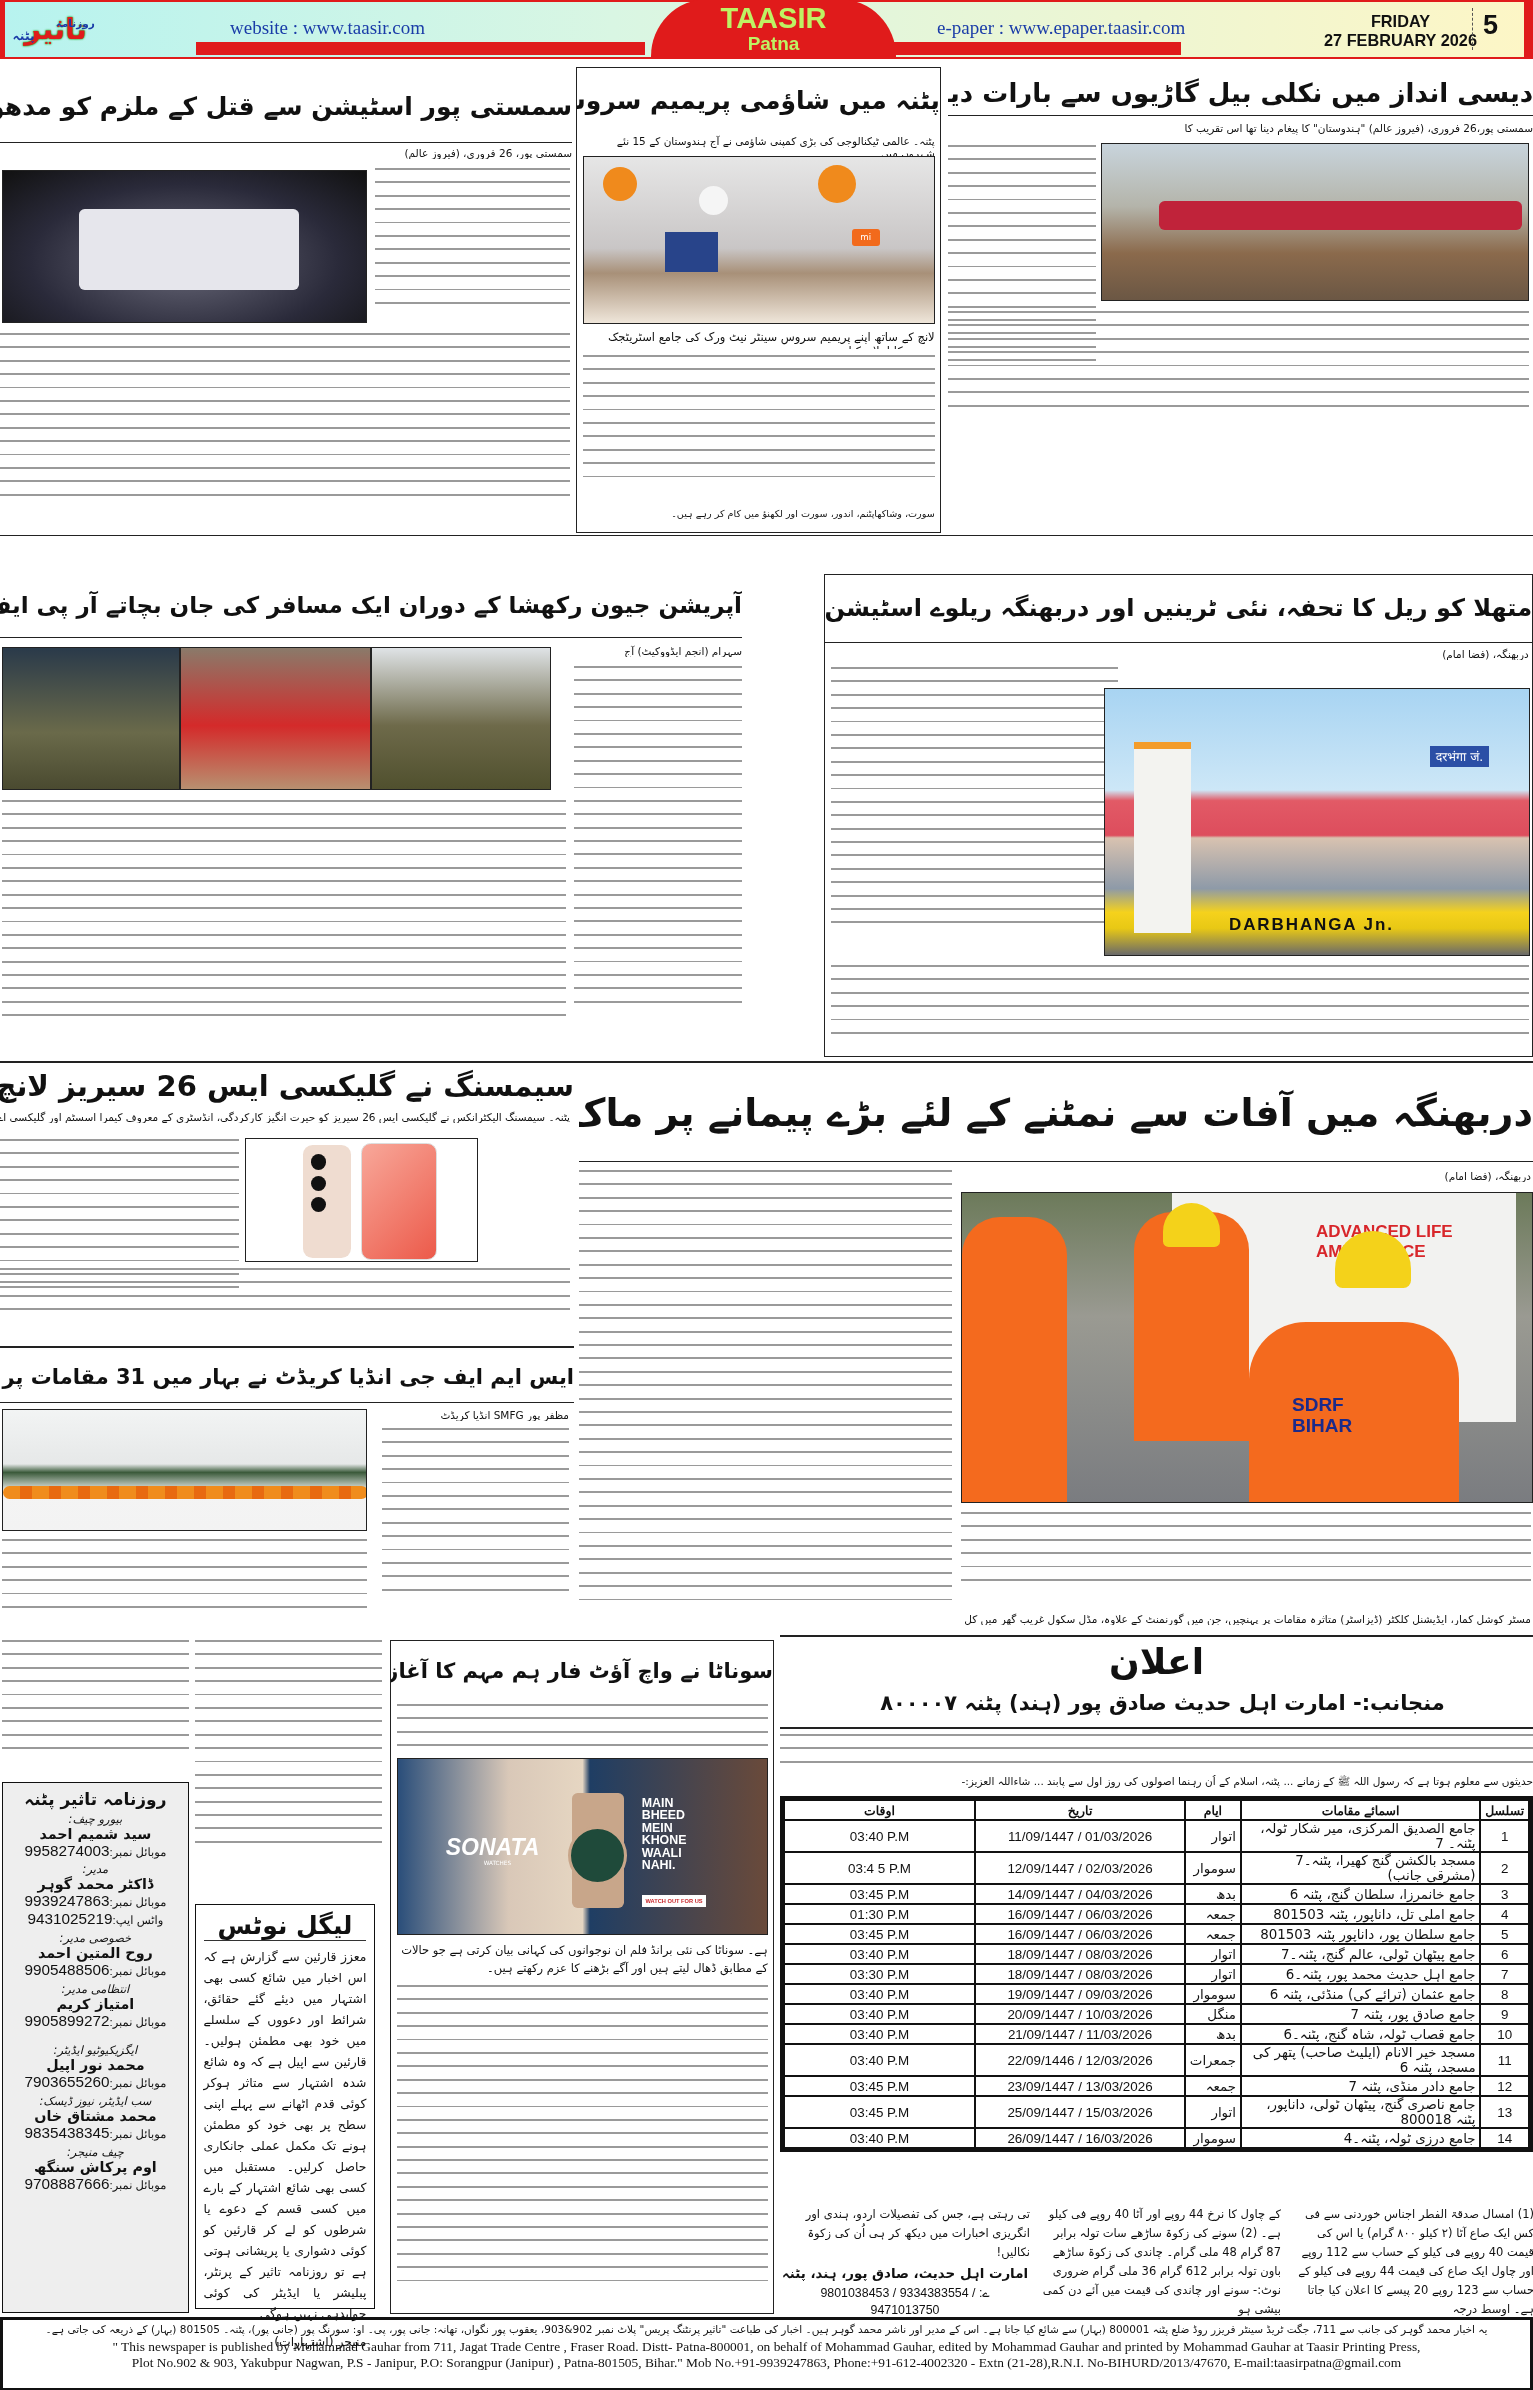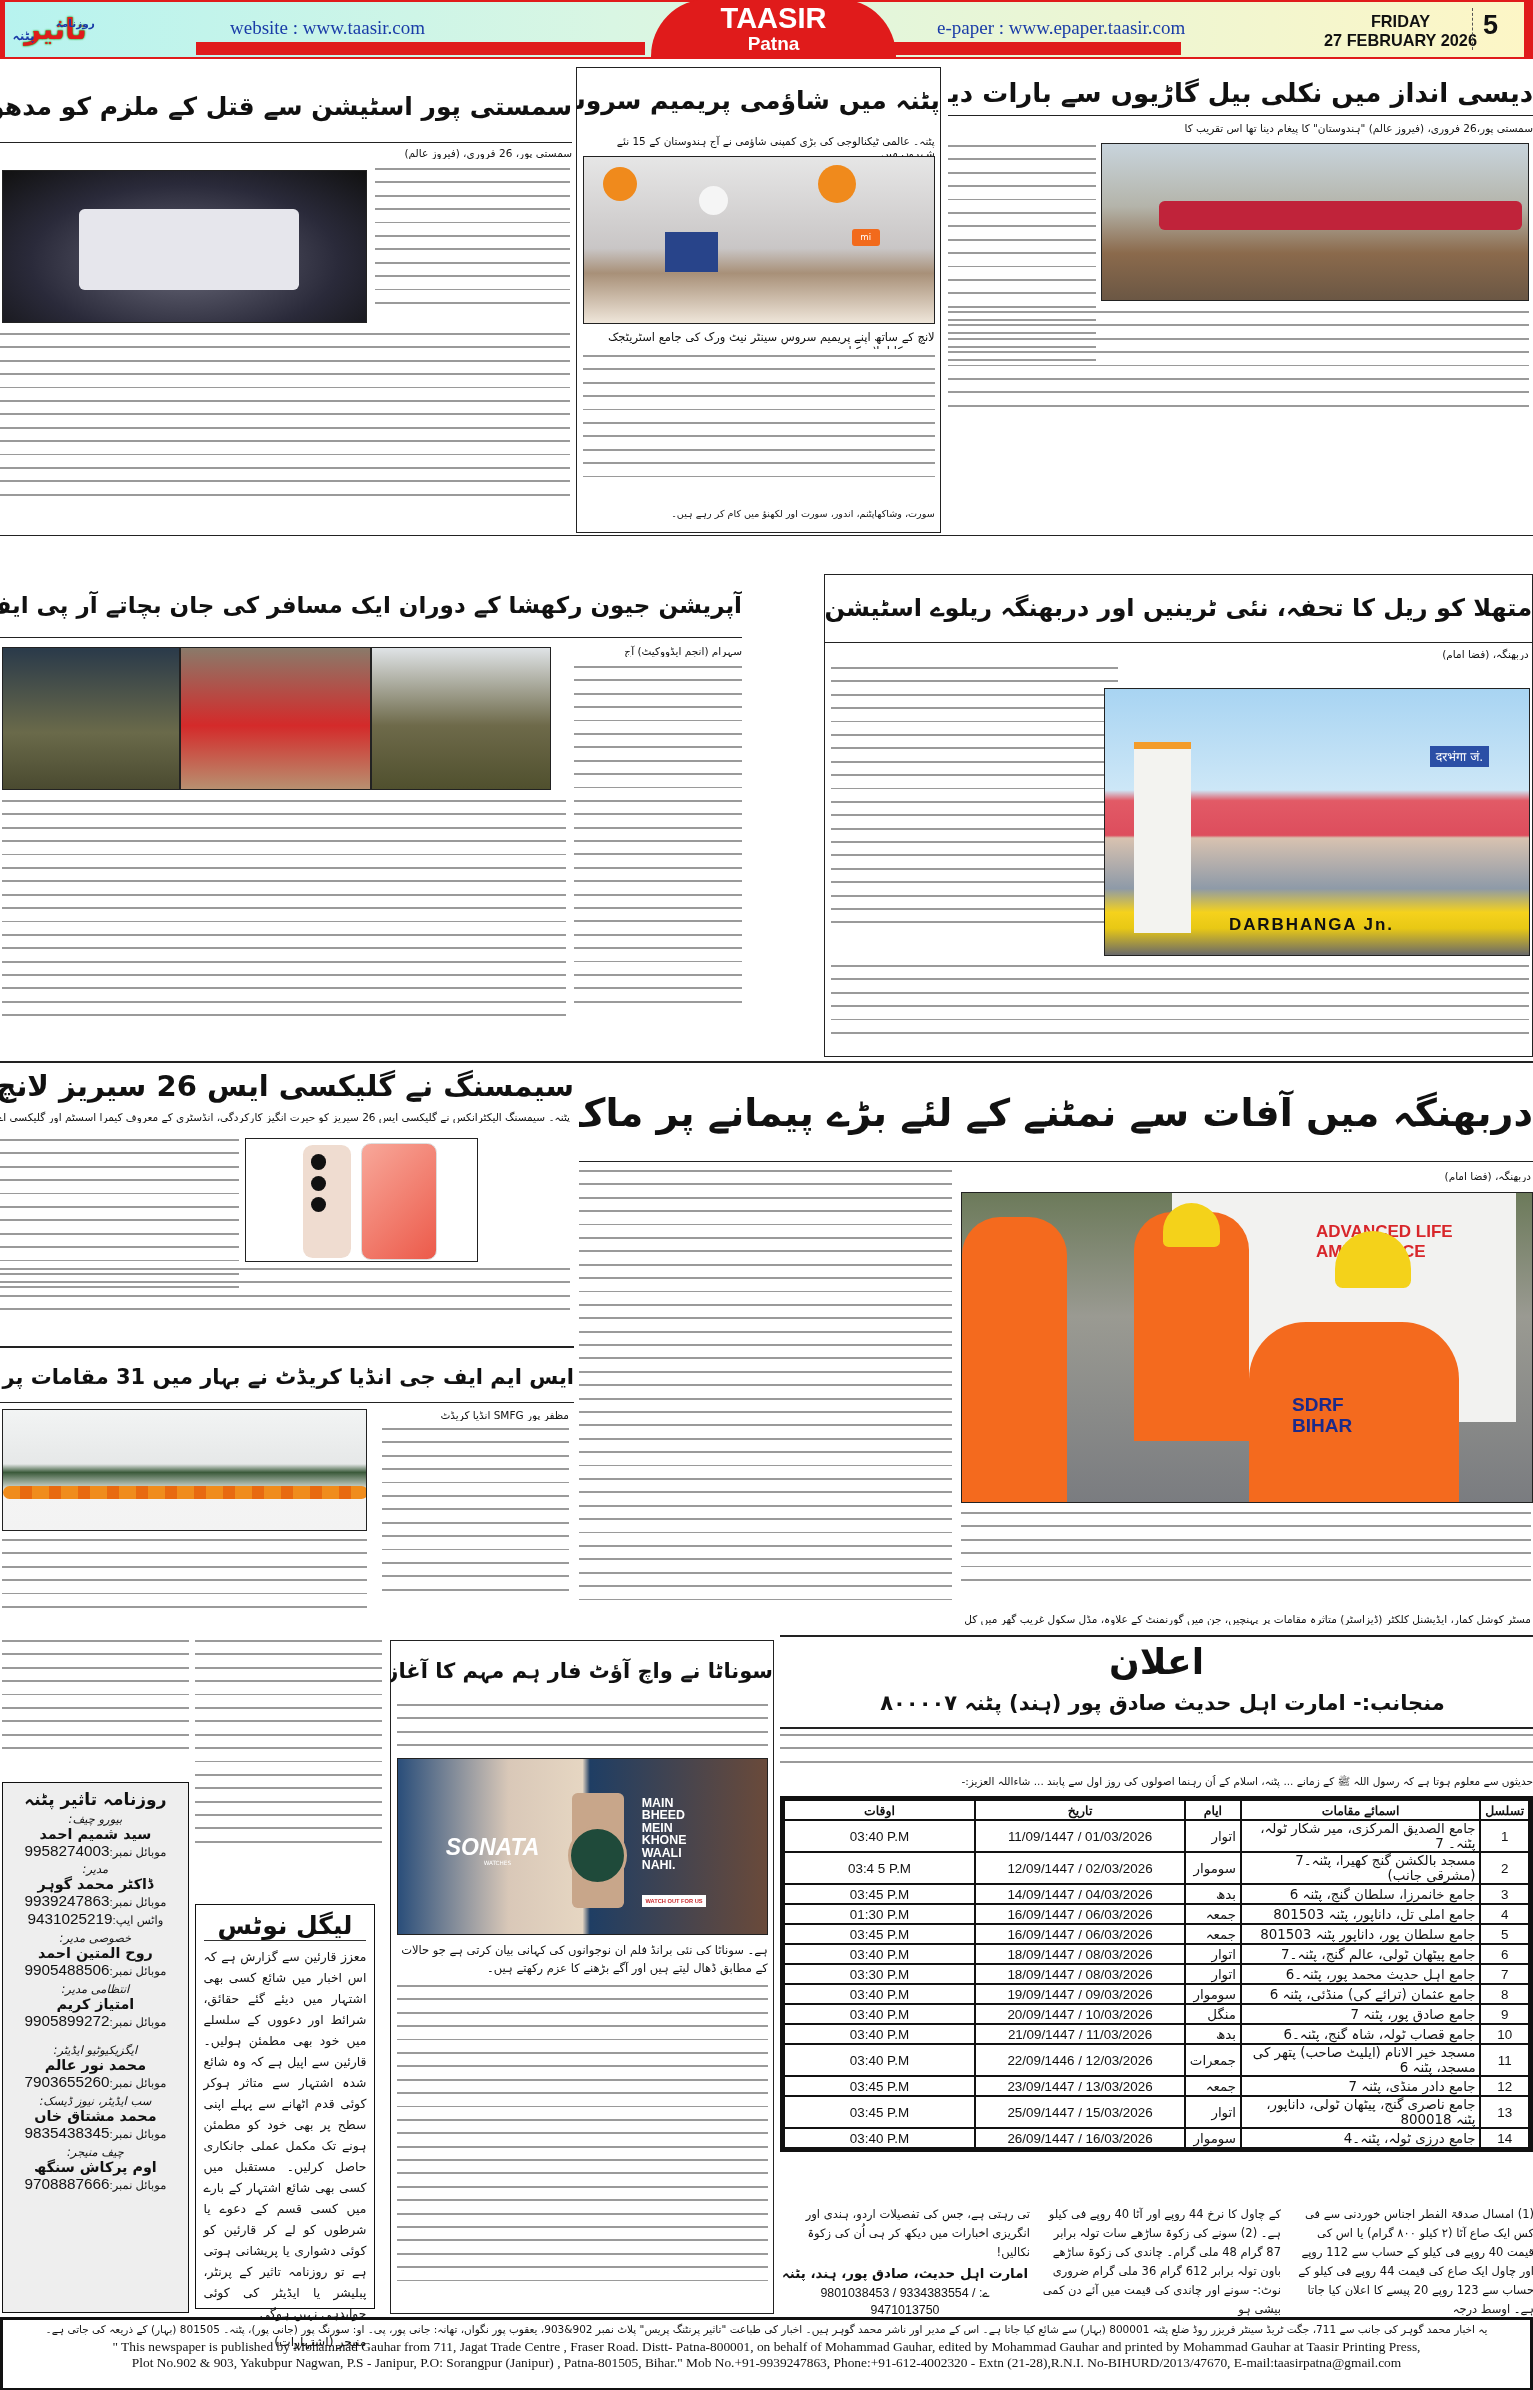--- a/index.html
+++ b/index.html
@@ -6,21 +6,21 @@
 body{width:1533px;height:2391px;background:#fff;font-family:"DejaVu Sans",sans-serif;color:#111;position:relative;overflow:hidden}
 .abs{position:absolute}
 .urdu{direction:rtl;text-align:right;font-family:"DejaVu Sans",sans-serif}
 
 #masthead{left:0;top:0;width:1533px;height:59px;background:linear-gradient(90deg,#b7f3ef 0%,#d9f6e3 40%,#fdf6c6 100%);border:2.9px solid #e01b1b;border-left-width:5.7px;border-right-width:9.6px}
 #masthead .logo{left:7.6px;top:1.9px;width:86px;height:50px;color:#e01b1b;font-weight:bold;font-size:29px;text-align:center;line-height:50px;text-shadow:0 0 1.9px #2a2,0 0 1.9px #2a2}
 #masthead .logo .small{position:absolute;top:-5.7px;right:3.8px;font-size:10.5px;color:#1a3ca8;text-shadow:none}
 #masthead .logo .city{position:absolute;top:7.6px;left:0;font-size:12.4px;color:#1a3ca8;text-shadow:none}
 .web{top:15.3px;font-family:"Liberation Serif",serif;font-size:19px;color:#1a3ca8}
 .redband{height:13.4px;background:#e01b1b;top:40px}
-#brand{left:646px;top:-2.9px;width:245px;height:59px;background:#e01b1b;border-radius:57px 57px 0 0;text-align:center;color:#ffffff;font-family:"Liberation Sans",sans-serif;font-weight:bold}
+#brand{left:646px;top:-2.9px;width:245px;height:59px;background:#e01b1b;border-radius:57px 57px 0 0;text-align:center;color:#bef264;font-family:"Liberation Sans",sans-serif;font-weight:bold}
 #brand .t1{font-size:29px;line-height:31px;margin-top:3.8px}
 #brand .t2{font-size:19px;line-height:19px}
 .dateblk{left:1319px;top:9.6px;font-family:"Liberation Sans",sans-serif;font-weight:bold;font-size:16.3px;text-align:center;line-height:19px}
 .pgno{left:1478px;top:7.6px;font-family:"Liberation Sans",sans-serif;font-weight:bold;font-size:27px}
 
 .box{position:absolute;border:1.4px solid #222}
 .hl{position:absolute;direction:rtl;text-align:center;font-weight:bold;color:#111;white-space:nowrap;overflow:hidden}
 .body-lines{position:absolute;overflow:hidden}
 .body-lines i{display:block;height:1.9px;background:#9a9a9a;margin:0 0 11.5px 0}
 .col{position:absolute;overflow:hidden}
@@ -408,21 +408,21 @@
         <div class="name">روح المتین احمد</div>
         <div class="phone"><span class="" style="font-size: 11.5px;">موبائل نمبر:</span><span class="">9905488506</span></div>
       </div>
       <div style="margin-top: 2.9px;">
         <div class="role">انتظامی مدیر:</div>
         <div class="name">امتیاز کریم</div>
         <div class="phone"><span class="" style="font-size: 11.5px;">موبائل نمبر:</span><span class="">9905899272</span></div>
       </div>
       <div style="margin-top: 13px;">
         <div class="role">ایگزیکیوٹیو ایڈیٹر:</div>
-        <div class="name">محمد نور عالم</div>
+        <div class="name">محمد نور اپیل</div>
         <div class="phone"><span class="" style="font-size: 11.5px;">موبائل نمبر:</span><span class="">7903655260</span></div>
       </div>
       <div style="margin-top: 2.9px;">
         <div class="role">سب ایڈیٹر، نیوز ڈیسک:</div>
         <div class="name">محمد مشتاق خاں</div>
         <div class="phone"><span class="" style="font-size: 11.5px;">موبائل نمبر:</span><span class="">9835438345</span></div>
       </div>
       <div style="margin-top: 2.9px;">
         <div class="role">چیف منیجر:</div>
         <div class="name">اوم پرکاش سنگھ</div>

